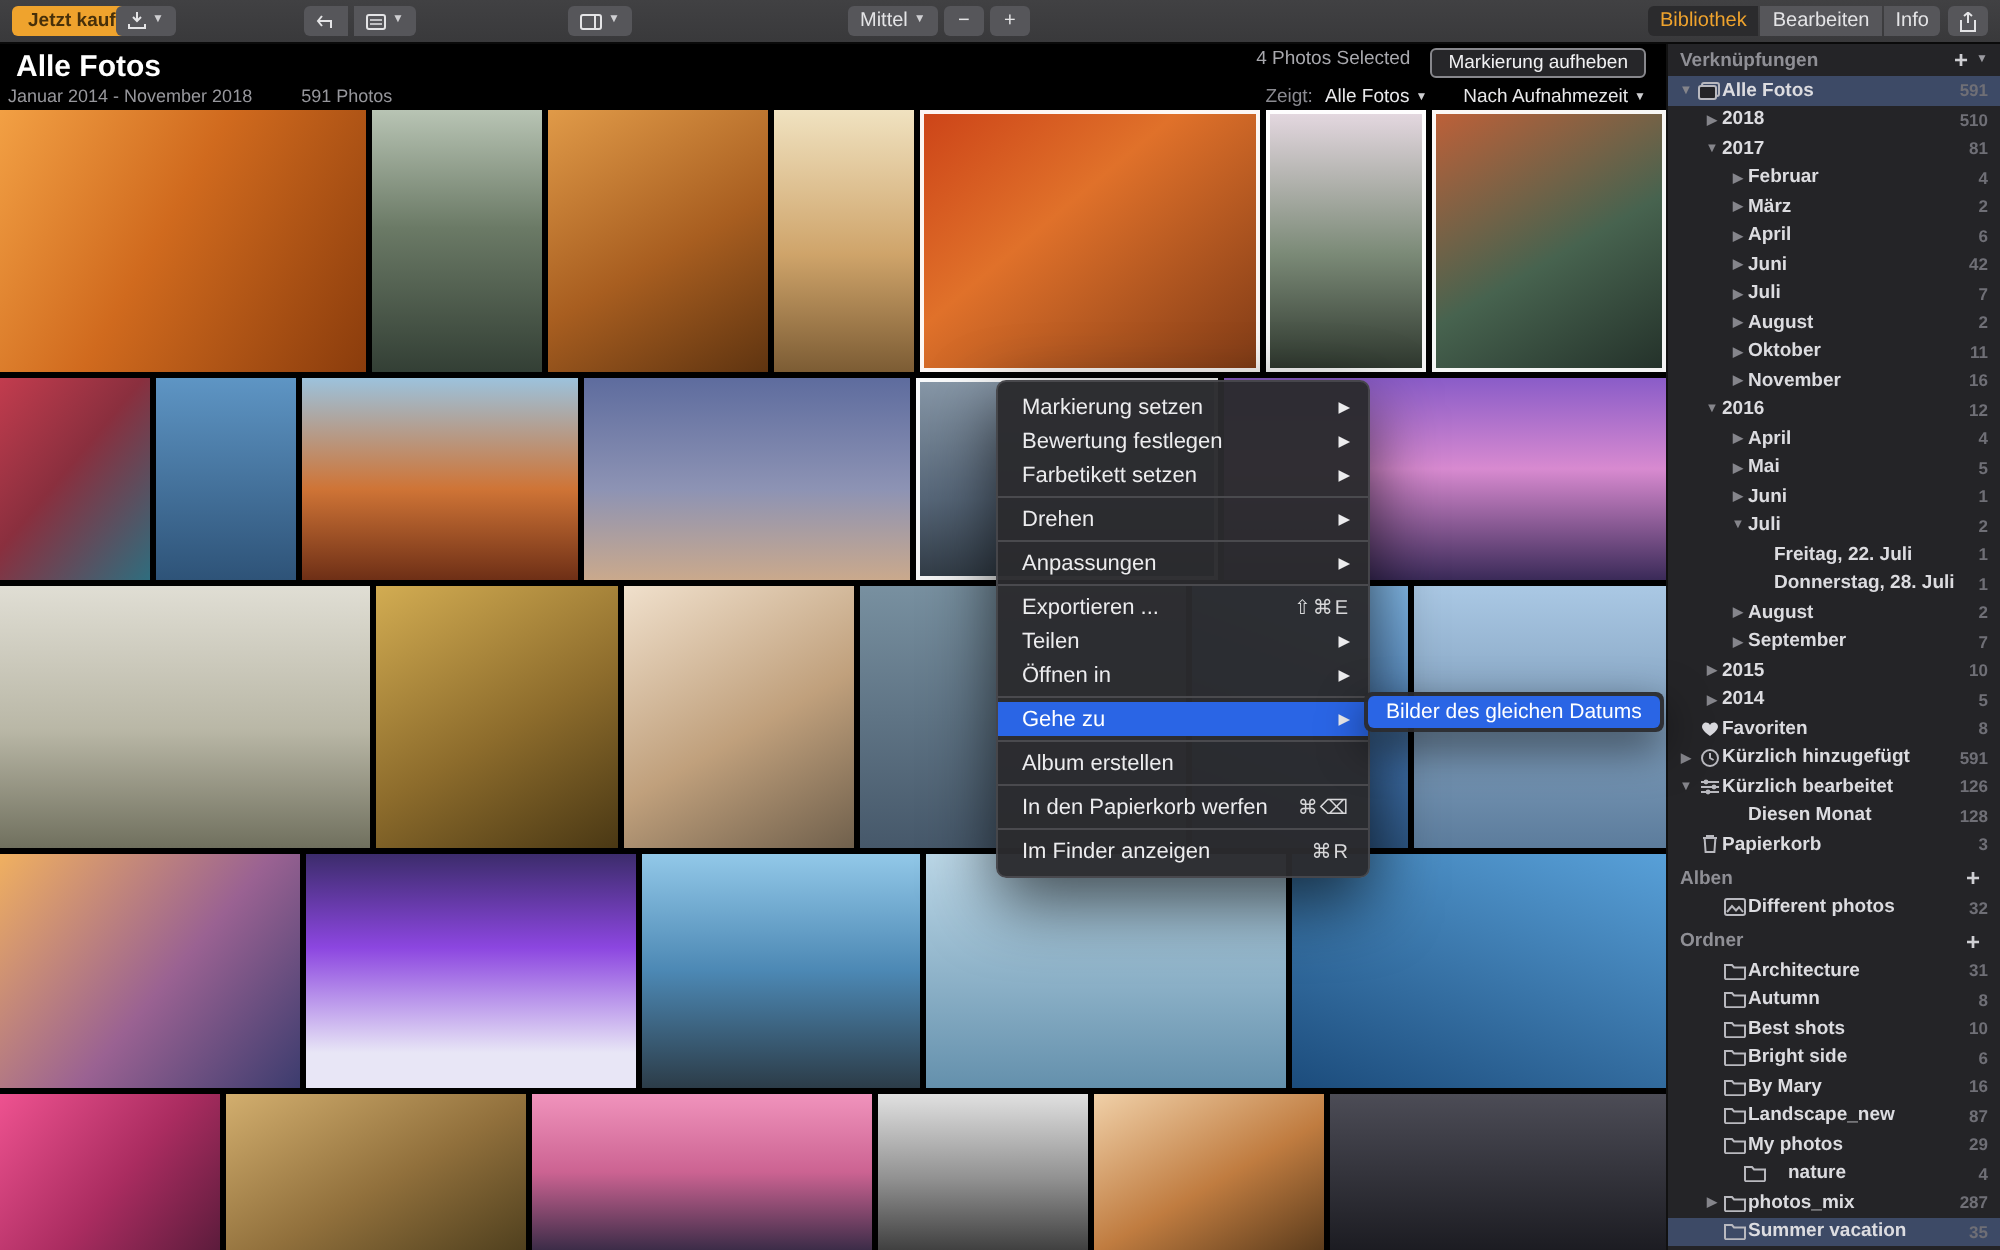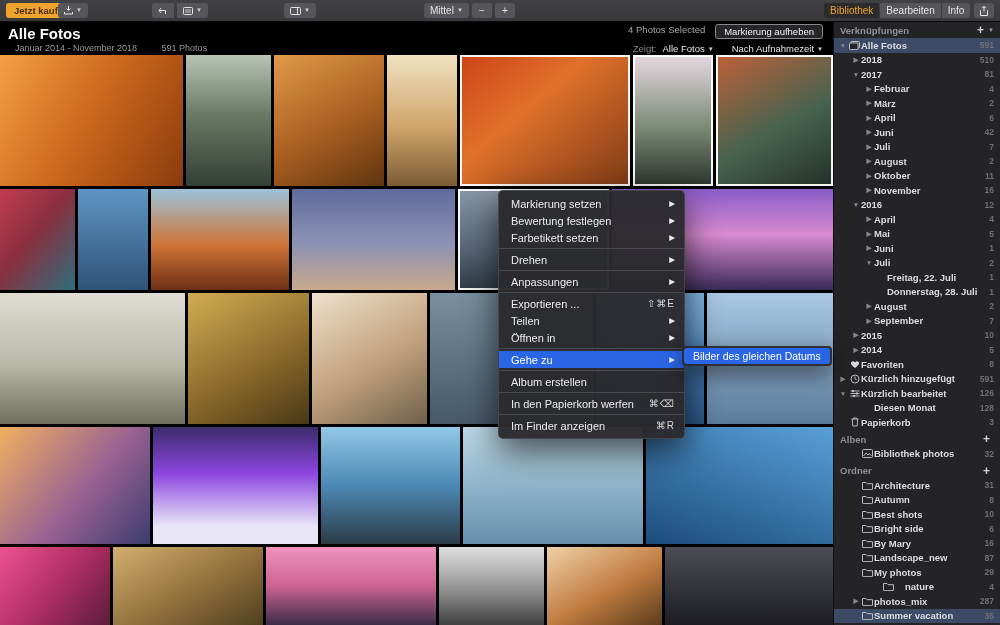--- a/index.html
+++ b/index.html
@@ -30,21 +30,21 @@
   .caret { font-size:6px; color:#cfcfd2; }
   .seg { border-radius:0; }
   .seg.first { border-radius:3px 0 0 3px; }
   .seg.last  { border-radius:0 3px 3px 0; }
   .seg.active { background:#2b2b2d; color:#efa32d; }
   
   .content-header {
     position:absolute; left:0; top:22px; width:833px; height:33px; background:#000;
   }
   .ch-title { position:absolute; left:8px; top:3px; color:#fff; font-size:15px; font-weight:bold; }
-  .ch-sub { position:absolute; left:15px; top:21px; color:#97979c; font-size:9px;text-align:right; }
+  .ch-sub { position:absolute; left:4px; top:21px; color:#97979c; font-size:9px;text-align:right; }
   .ch-sub .count { margin-left:22px; }
   .ch-right1 { position:absolute; right:10px; top:2px; display:flex; align-items:flex-start; gap:10px; }
   .ch-selected { color:#a8a8ad; font-size:9.5px; }
   .ch-clear {
     height:15px; padding:0 8px; background:rgba(70,70,74,.55); color:#f2f2f4;
     border:1px solid #87878c; border-radius:3px; font-size:9.5px; font-family:inherit; line-height:13px;
   }
   .ch-right2 { position:absolute; right:10px; top:21px; display:flex; align-items:center; gap:18px;
                color:#e8e8ea; font-size:9.5px; }
   .ch-right2 .lbl { color:#8a8a90; margin-right:3px; }
@@ -471,21 +471,21 @@
           <span class="sb-plus">+</span>
         </div>
         <div class="sb-row" style="padding-left: 17px;">
           <span class="sb-arrow"></span>
           <span class="sb-ico">
             <svg width="11" height="9" viewBox="0 0 11 9">
               <rect x="0.5" y="0.5" width="10" height="8" rx="1" stroke="#b9b9bf" fill="none" stroke-width="1"></rect>
               <path d="M1.5 7l2.5-3 2 2.2L7.5 4.5l2 2.5" stroke="#b9b9bf" fill="none" stroke-width="1"></path>
             </svg>
           </span>
-          <span class="sb-lbl">Bibliothek photos</span>
+          <span class="sb-lbl">Different photos</span>
           <span class="sb-cnt">32</span>
         </div>
         <div class="sb-section">
           <span class="t">Ordner</span>
           <span class="sb-plus">+</span>
         </div>
         <div class="sb-row" style="padding-left: 17px;">
           <span class="sb-arrow"></span>
           <span class="sb-ico">
             <svg width="11" height="9" viewBox="0 0 11 9">
@@ -548,21 +548,21 @@
         <div class="sb-row" style="padding-left: 17px;">
           <span class="sb-arrow"></span>
           <span class="sb-ico">
             <svg width="11" height="9" viewBox="0 0 11 9">
               <path d="M0.5 1.5h3.5l1 1.2h5.5v5.3a0.6 0.6 0 0 1-0.6 0.6H1.1a0.6 0.6 0 0 1-0.6-0.6z" stroke="#b9b9bf" fill="none" stroke-width="1"></path>
             </svg>
           </span>
           <span class="sb-lbl">My photos</span>
           <span class="sb-cnt">29</span>
         </div>
-        <div class="sb-row" style="padding-left: 28px; gap: 10px;">
+        <div class="sb-row" style="padding-left: 17px; gap: 10px;">
           <span class="sb-arrow"></span>
           <span class="sb-ico">
             <svg width="11" height="9" viewBox="0 0 11 9">
               <path d="M0.5 1.5h3.5l1 1.2h5.5v5.3a0.6 0.6 0 0 1-0.6 0.6H1.1a0.6 0.6 0 0 1-0.6-0.6z" stroke="#b9b9bf" fill="none" stroke-width="1"></path>
             </svg>
           </span>
           <span class="sb-lbl">nature</span>
           <span class="sb-cnt">4</span>
         </div>
         <div class="sb-row" style="padding-left: 17px;">

